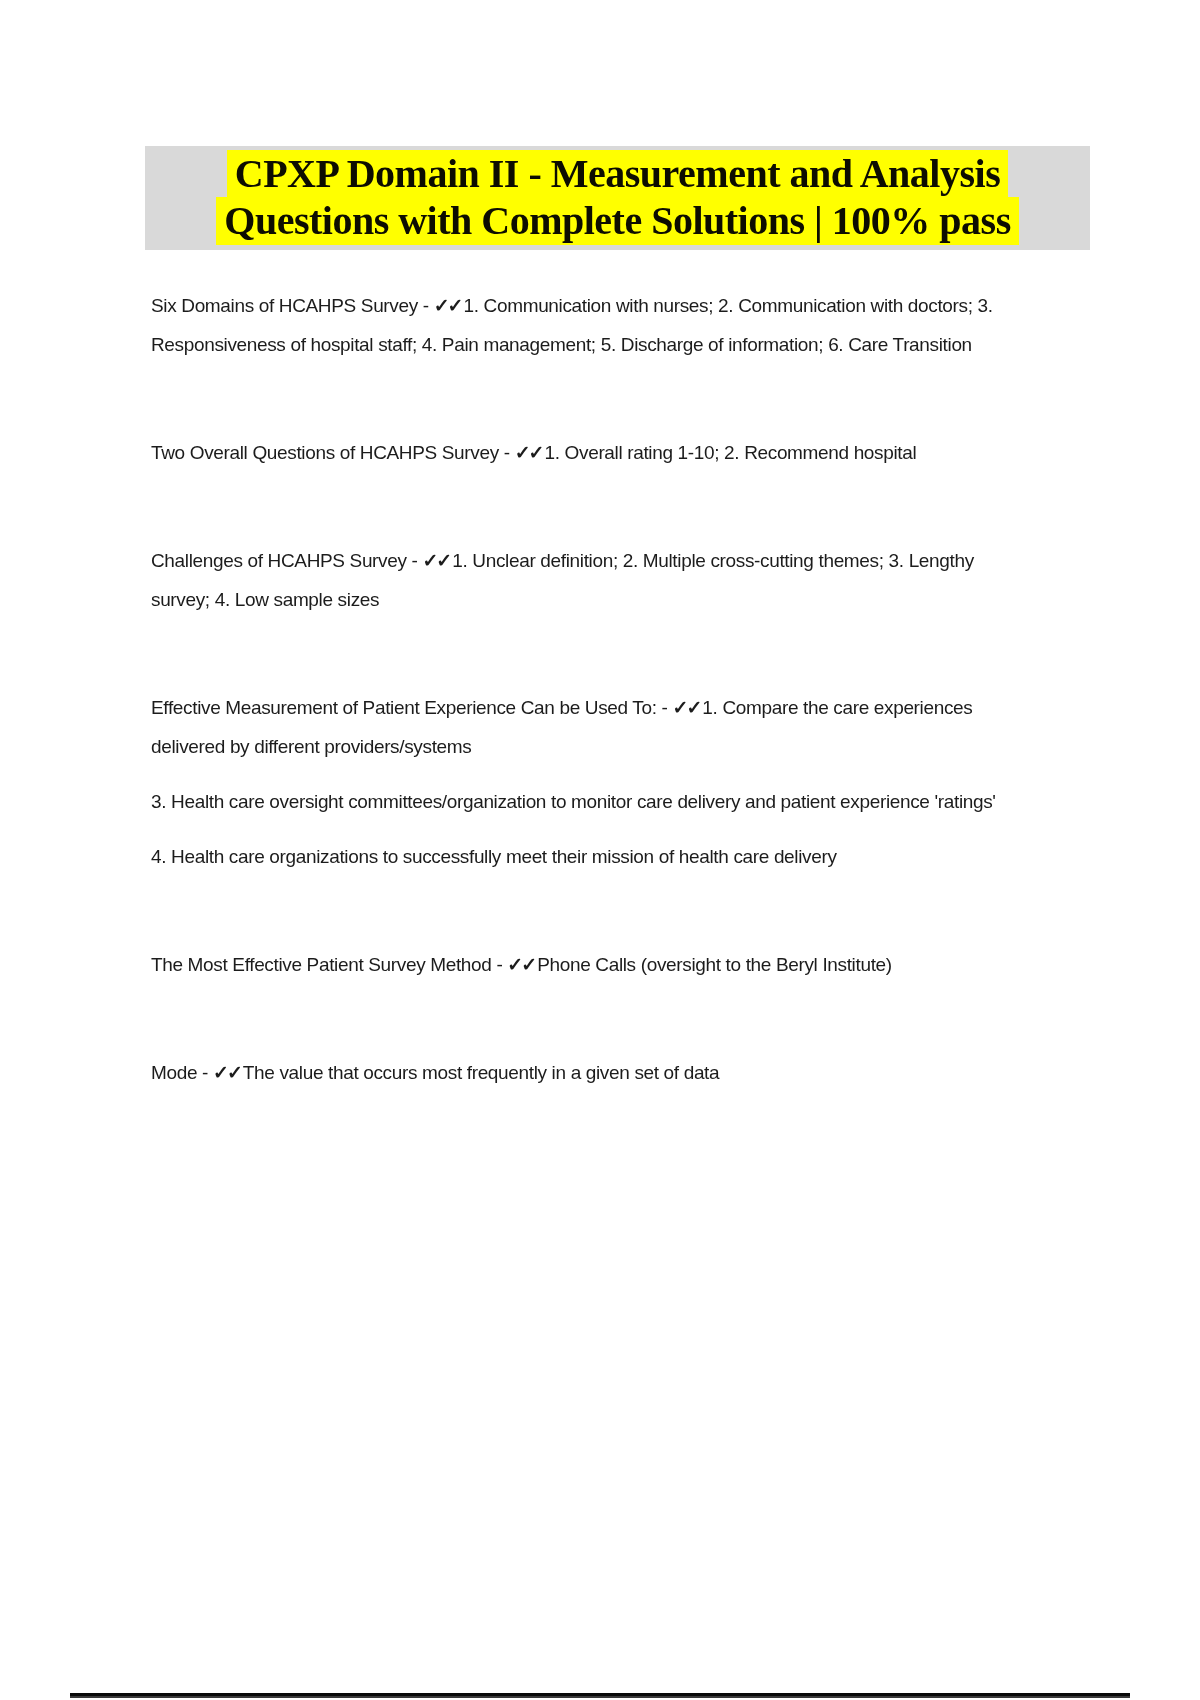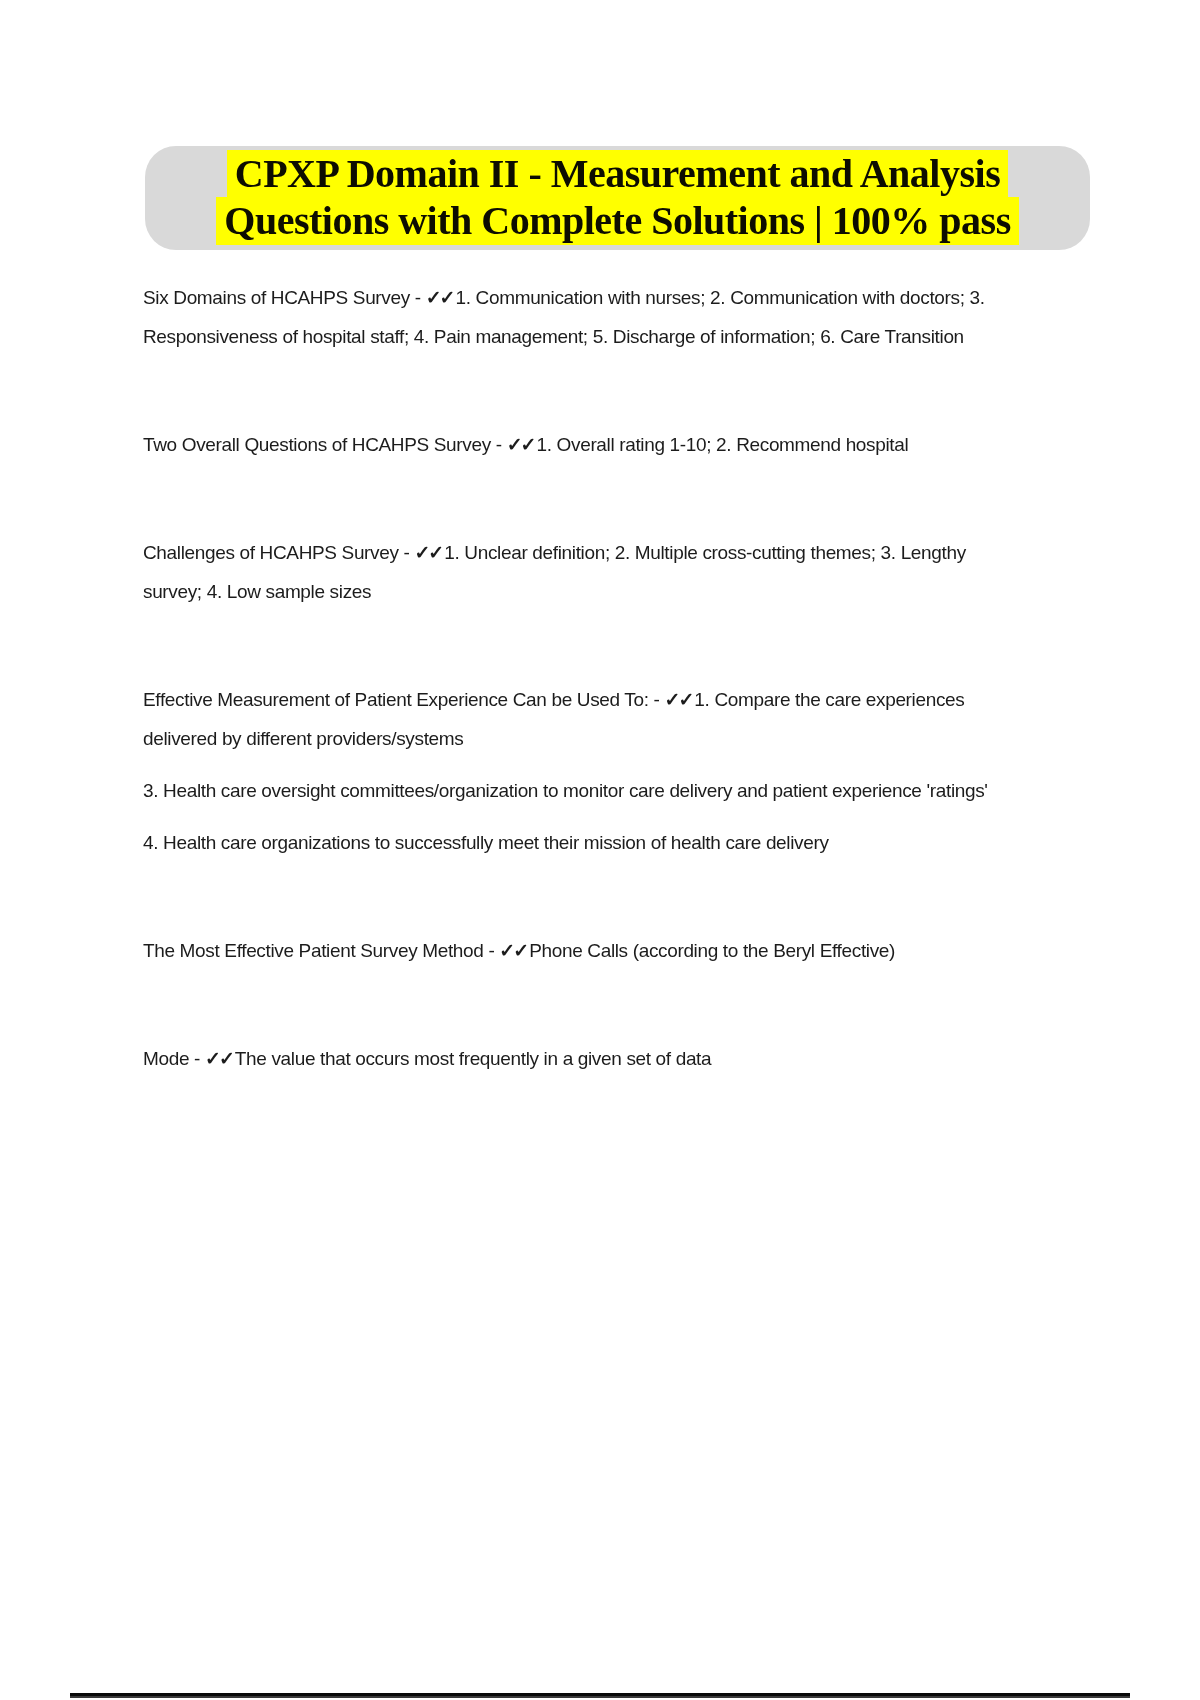--- a/index.html
+++ b/index.html
@@ -20,21 +20,20 @@
     background: #ffffff;
   }
   .title-block {
     position: absolute;
     top: 146px;
     left: 145px;
     width: 945px;
     background: #d9d9d9;
     text-align: center;
     padding: 4px 0 6px 0;
-    border-radius: 31px;
   }
   .title-line {
     font-family: "Liberation Serif", "DejaVu Serif", serif;
     font-weight: 700;
     font-size: 40px;
     line-height: 47px;
     color: #0d0d00;
     letter-spacing: -0.5px;
   }
   .title-line .hl {
@@ -50,21 +49,21 @@
     width: 895px;
     color: #1c1c1c;
     font-size: 19px;
     line-height: 39px;
     letter-spacing: -0.35px;
   }
   .qa-item {
     margin: 0 0 69px 0;
   }
   .qa-item p {
-    margin: 8px;
+    margin: 16px;
   }
   .qa-item p.extra {
     margin-top: 13px;
   }
   .checks {
     font-weight: 700;
     letter-spacing: -2px;
     padding-right: 2px;
   }
   .bottom-rule {
@@ -96,21 +95,21 @@
       </div>
       <div class="qa-item">
         <p><span>Challenges of HCAHPS Survey - </span><span class="checks">✓✓</span><span>1. Unclear definition; 2. Multiple cross-cutting themes; 3. Lengthy survey; 4. Low sample sizes</span></p>
       </div>
       <div class="qa-item">
         <p><span>Effective Measurement of Patient Experience Can be Used To: - </span><span class="checks">✓✓</span><span>1. Compare the care experiences delivered by different providers/systems</span></p>
         <p class="extra">3. Health care oversight committees/organization to monitor care delivery and patient experience 'ratings'</p>
         <p class="extra">4. Health care organizations to successfully meet their mission of health care delivery</p>
       </div>
       <div class="qa-item">
-        <p><span>The Most Effective Patient Survey Method - </span><span class="checks">✓✓</span><span>Phone Calls (according to the Beryl Effective)</span></p>
+        <p><span>The Most Effective Patient Survey Method - </span><span class="checks">✓✓</span><span>Phone Calls (oversight to the Beryl Institute)</span></p>
       </div>
       <div class="qa-item">
         <p><span>Mode - </span><span class="checks">✓✓</span><span>The value that occurs most frequently in a given set of data</span></p>
       </div>
     </div>
 
   <div class="bottom-rule"></div>
 
 </div>
 

